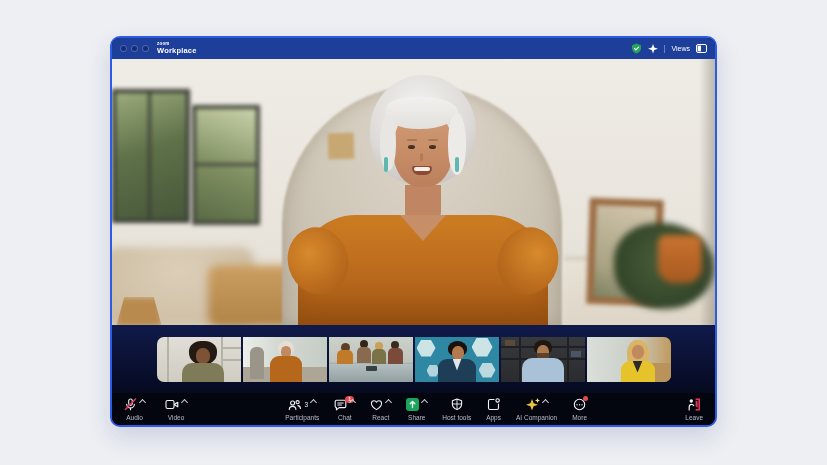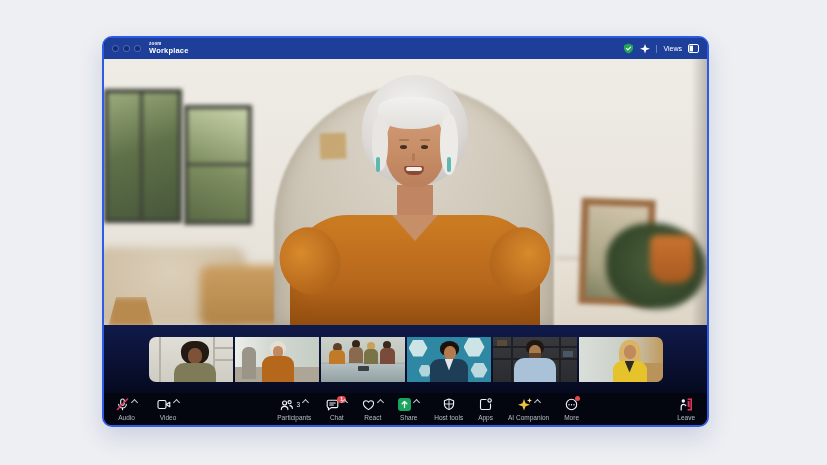--- a/index.html
+++ b/index.html
@@ -1,17 +1,17 @@
 <!DOCTYPE html>
 <html><head>
 <meta charset="utf-8">
 <style>
   html,body{margin:0;padding:0;}
   body{width:827px;height:465px;background:#edeff3;font-family:"Liberation Sans",sans-serif;position:relative;overflow:hidden;}
-  .window{position:absolute;left:102px;top:36px;width:607px;height:391px;box-sizing:border-box;border:2px solid #2d5be4;border-radius:10px;overflow:hidden;background:#05070f;box-shadow:0 10px 24px rgba(30,50,120,.16);}
+  .window{position:absolute;left:110px;top:36px;width:607px;height:391px;box-sizing:border-box;border:2px solid #2d5be4;border-radius:10px;overflow:hidden;background:#05070f;box-shadow:0 10px 24px rgba(30,50,120,.16);}
   
   .titlebar{height:21px;background:#1d3e99;display:flex;align-items:center;padding:0 8px;}
   .lights{display:flex;gap:4px;margin-right:8px;}
   .light{width:7px;height:7px;border-radius:50%;background:#142c75;box-shadow:inset 0 0 0 1px rgba(125,150,225,.55);}
   .logo{display:flex;flex-direction:column;line-height:1;color:#fff;}
   .logo-small{font-size:4.5px;font-weight:bold;letter-spacing:.2px;}
   .logo-main{font-size:7.5px;font-weight:bold;letter-spacing:.2px;margin-top:.5px;}
   .tb-right{margin-left:auto;display:flex;align-items:center;gap:6px;}
   .views{font-size:7px;color:#fff;}
   .tb-div{width:1px;height:8px;background:rgba(255,255,255,.35);}

